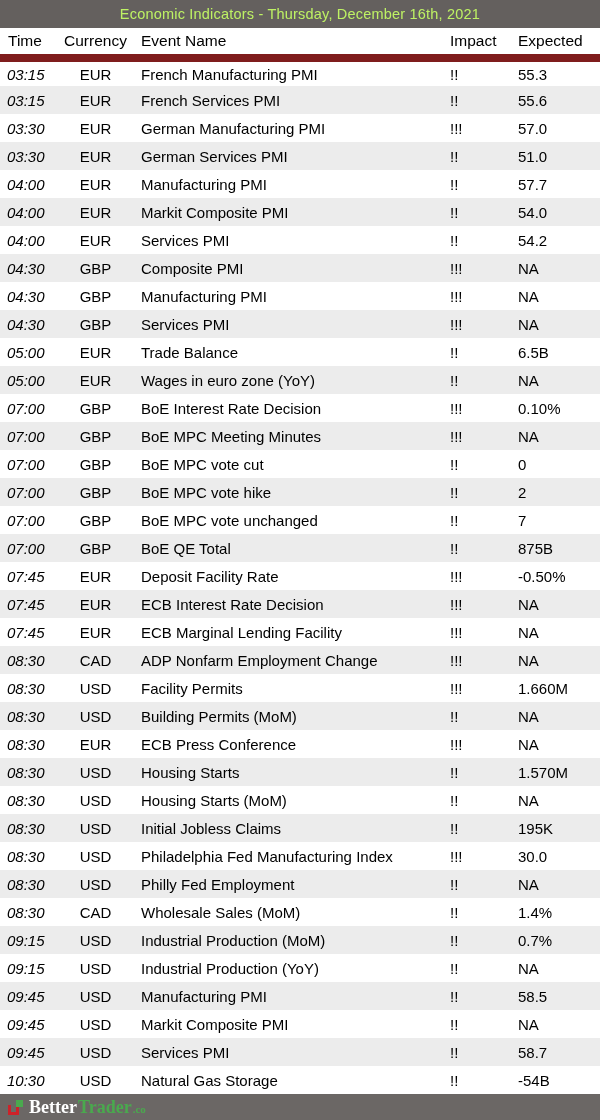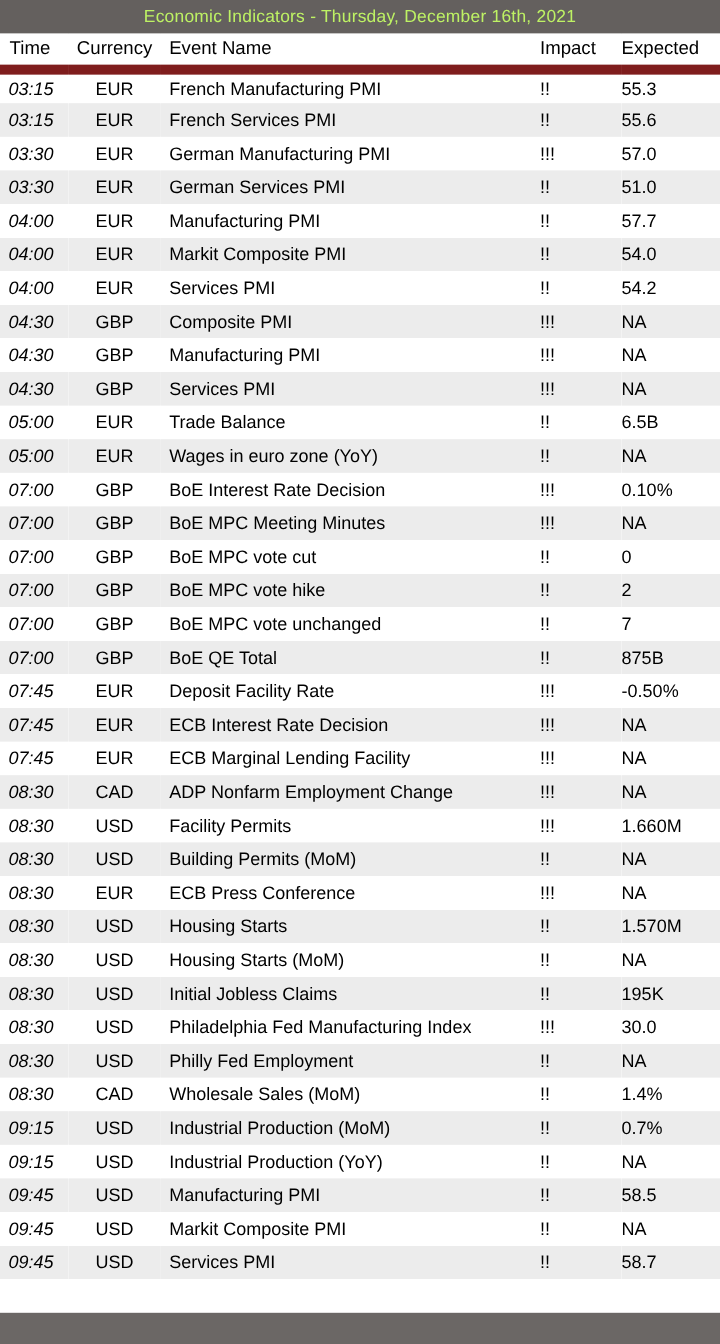--- a/index.html
+++ b/index.html
@@ -340,17 +340,33 @@
     <td class="impact">!!</td>
     <td class="expected">NA</td>
   </tr>
       <tr>
     <td class="time">09:45</td>
     <td class="cur">USD</td>
     <td class="event">Services PMI</td>
     <td class="impact">!!</td>
     <td class="expected">58.7</td>
   </tr>
+      <tr>
+    <td class="time">10:30</td>
+    <td class="cur">USD</td>
+    <td class="event">Natural Gas Storage</td>
+    <td class="impact">!!</td>
+    <td class="expected">-54B</td>
+  </tr>
     </tbody>
 </table>
 
 <div class="footer">
+  <span class="brand">
+    <span class="brand-icon">
+      <span class="red-bracket"></span>
+      <span class="green-square"></span>
+    </span>
+    <span class="better">Better</span>
+    <span class="trader">Trader</span>
+    <span class="tld">.co</span>
+  </span>
 </div>
 
 </body></html>

